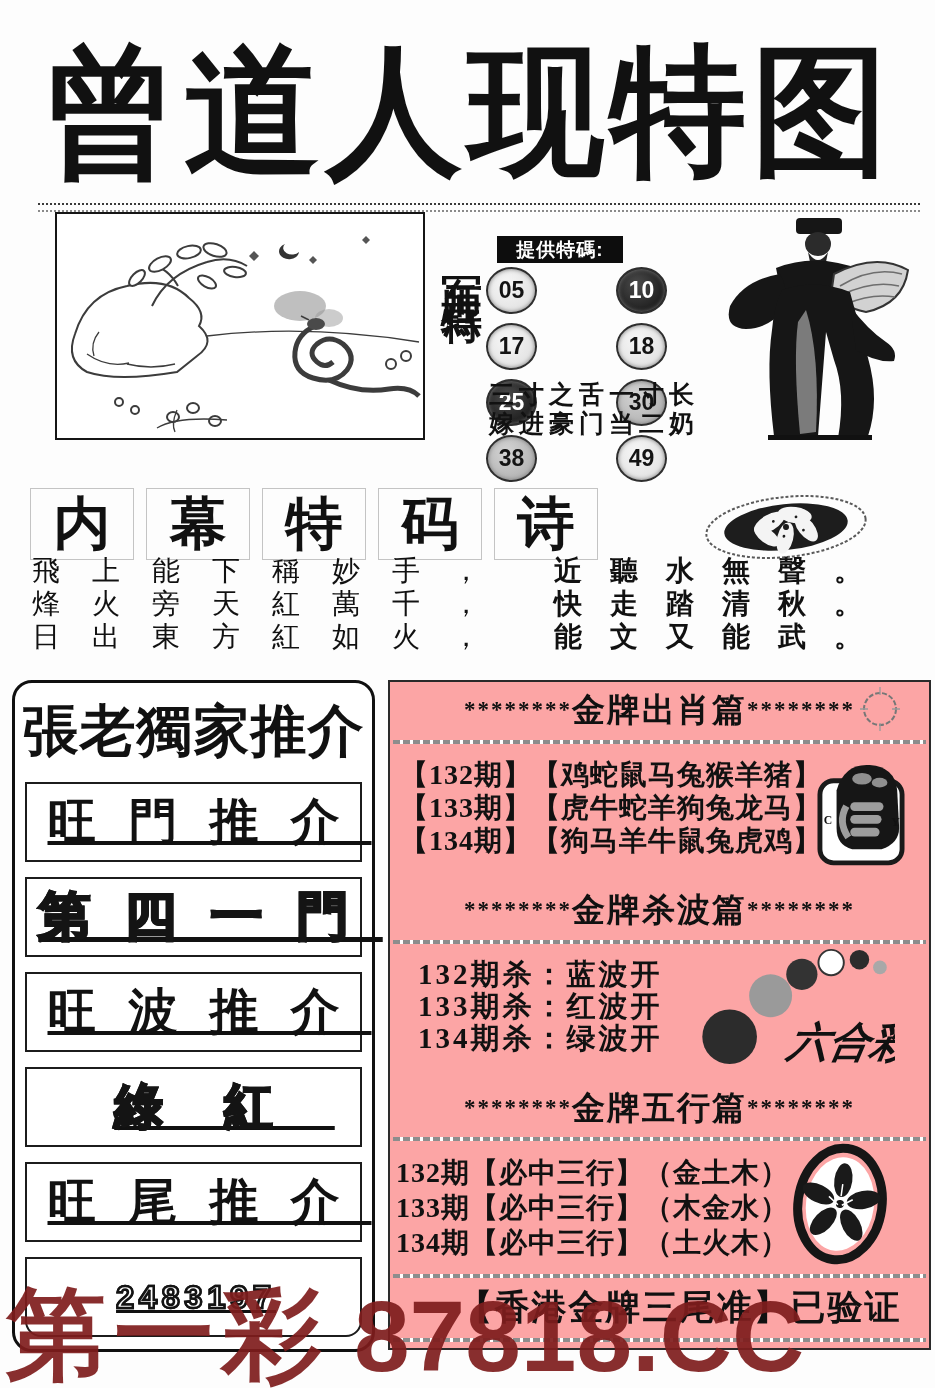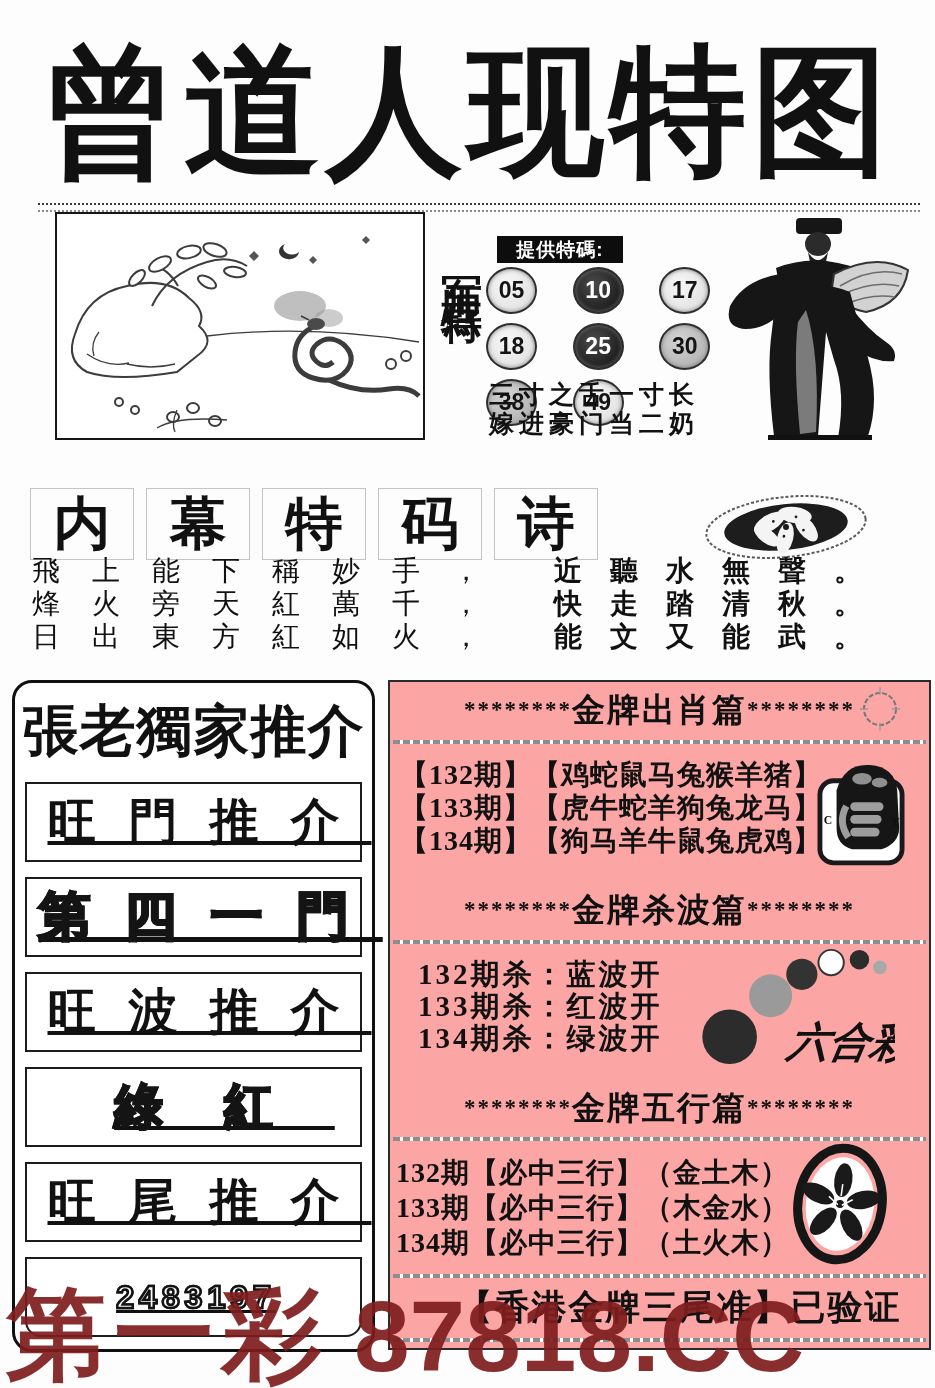--- a/index.html
+++ b/index.html
@@ -13,21 +13,21 @@
   .title-rule{left:38px;top:203px;width:882px;height:5px;
               border-top:2px dotted #3a3a3a;border-bottom:2px dotted #8a8a8a;}
 
   
   .pic-box{left:55px;top:212px;width:366px;height:224px;border:2.5px solid #151515;background:#fff;}
   .side-label{left:436px;top:243px;width:52px;height:196px;writing-mode:vertical-rl;
               text-orientation:upright;font-size:41px;font-weight:900;letter-spacing:9px;line-height:52px;}
   .tip-header{left:497px;top:236px;width:126px;height:27px;background:#0d0d0d;color:#fff;
               font-size:19px;font-weight:700;display:flex;align-items:center;justify-content:center;
               letter-spacing:1px;font-family:"Liberation Sans",sans-serif;}
-  .balls-grid{left:486px;top:267px;width:250px;display:grid;grid-template-columns:repeat(3,1fr);
+  .balls-grid{left:486px;top:267px;width:250px;display:grid;grid-template-columns:repeat(2,1fr);
               gap:9px 10px;}
   .ball{width:47px;height:43px;border-radius:50%;border:2px solid #2e2e2e;display:flex;
         align-items:center;justify-content:center;font-size:23px;font-weight:800;
         font-family:"Liberation Sans",sans-serif;box-shadow:inset 0 0 4px #777;}
   .ball.light{background:radial-gradient(circle at 40% 35%,#f6f6f6,#dcdcdc);color:#141414;}
   .ball.medium{background:radial-gradient(circle at 40% 35%,#d4d4d4,#a8a8a8);color:#141414;}
   .ball.dark{background:radial-gradient(circle at 40% 35%,#4a4a4a,#0d0d0d);color:#fff;}
   .phrase{left:489px;top:380px;font-size:25px;font-weight:900;letter-spacing:5px;line-height:29px;white-space:nowrap;}
   .figure-box{left:716px;top:210px;width:200px;height:232px;}
 

